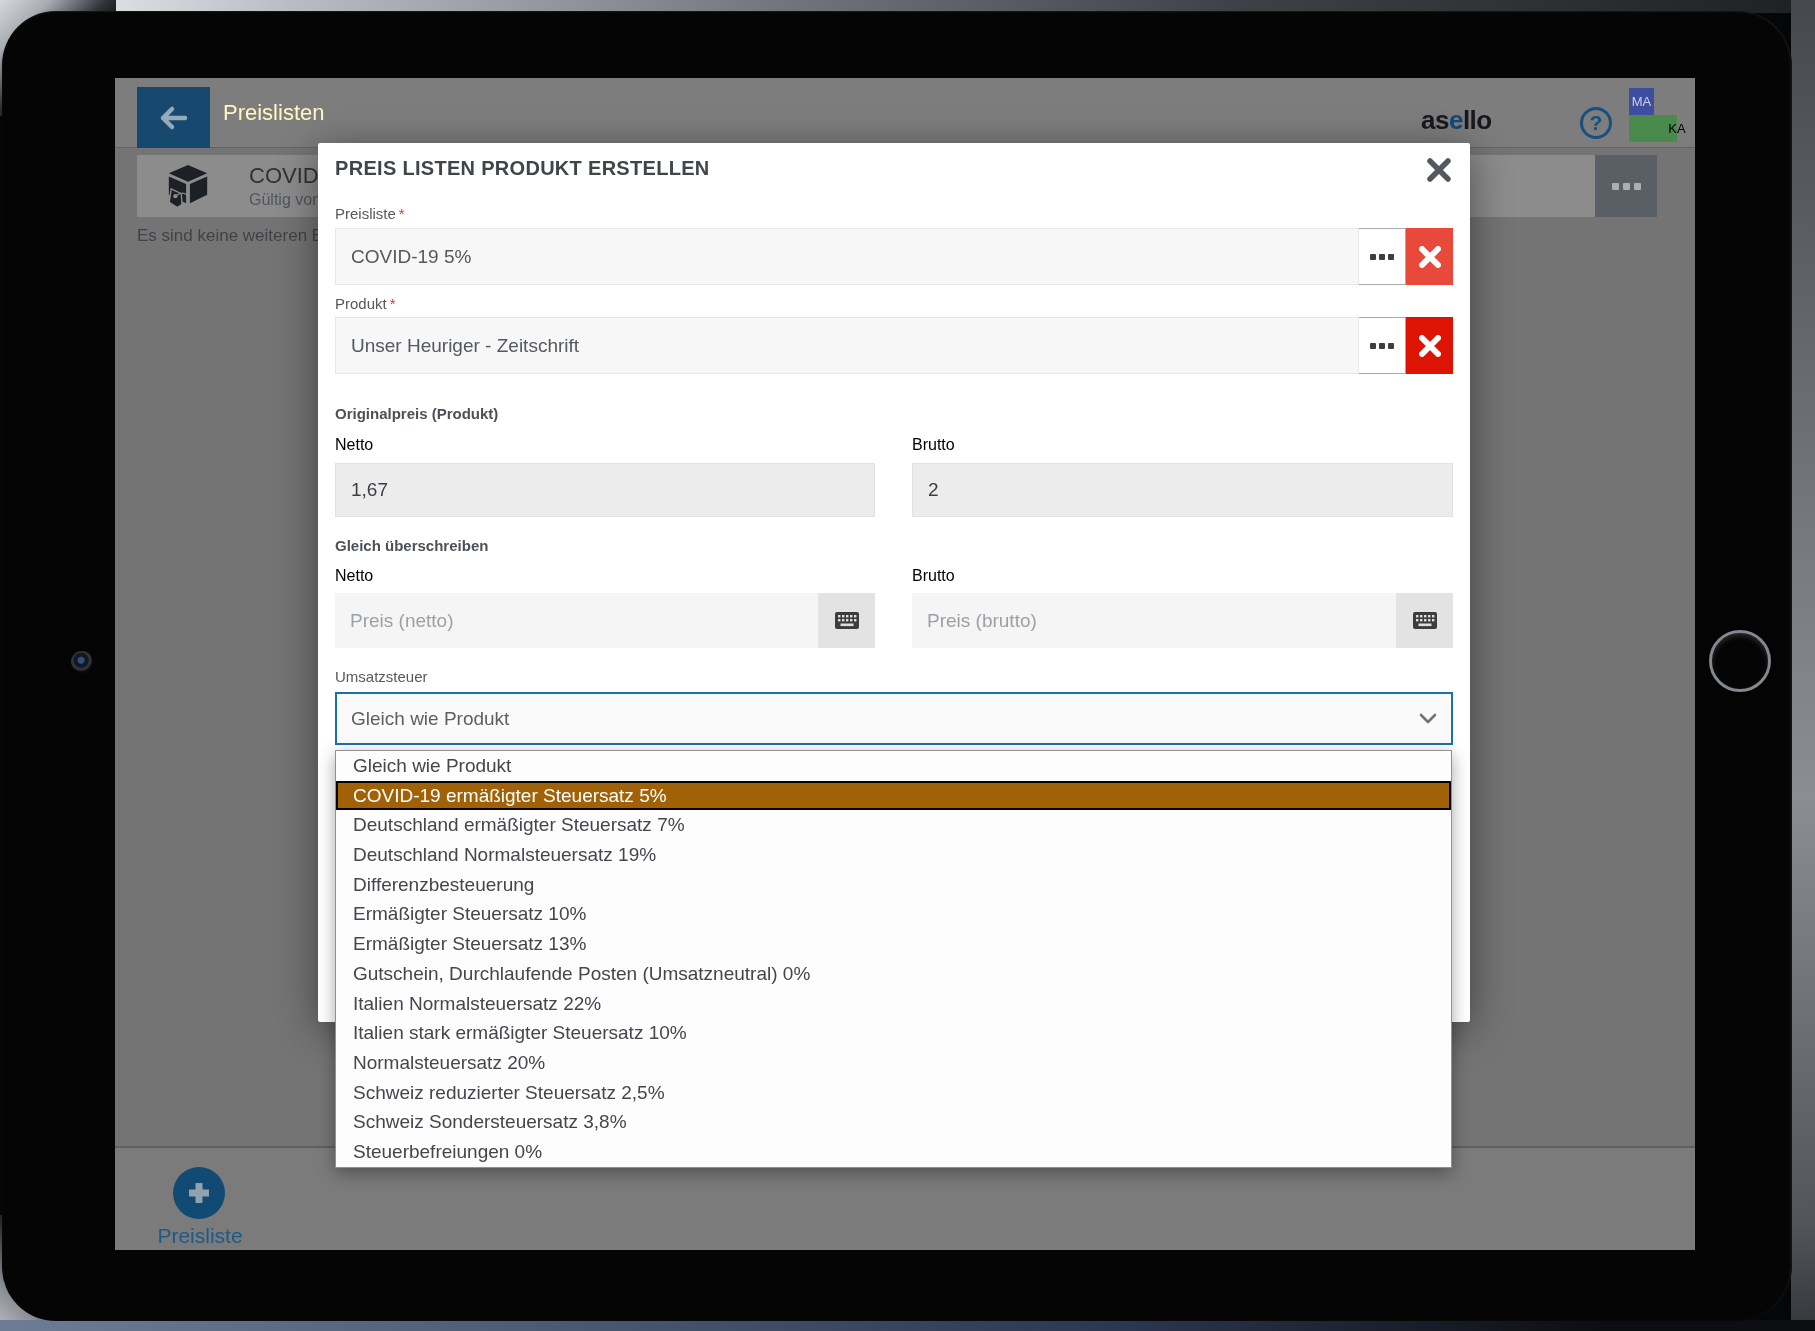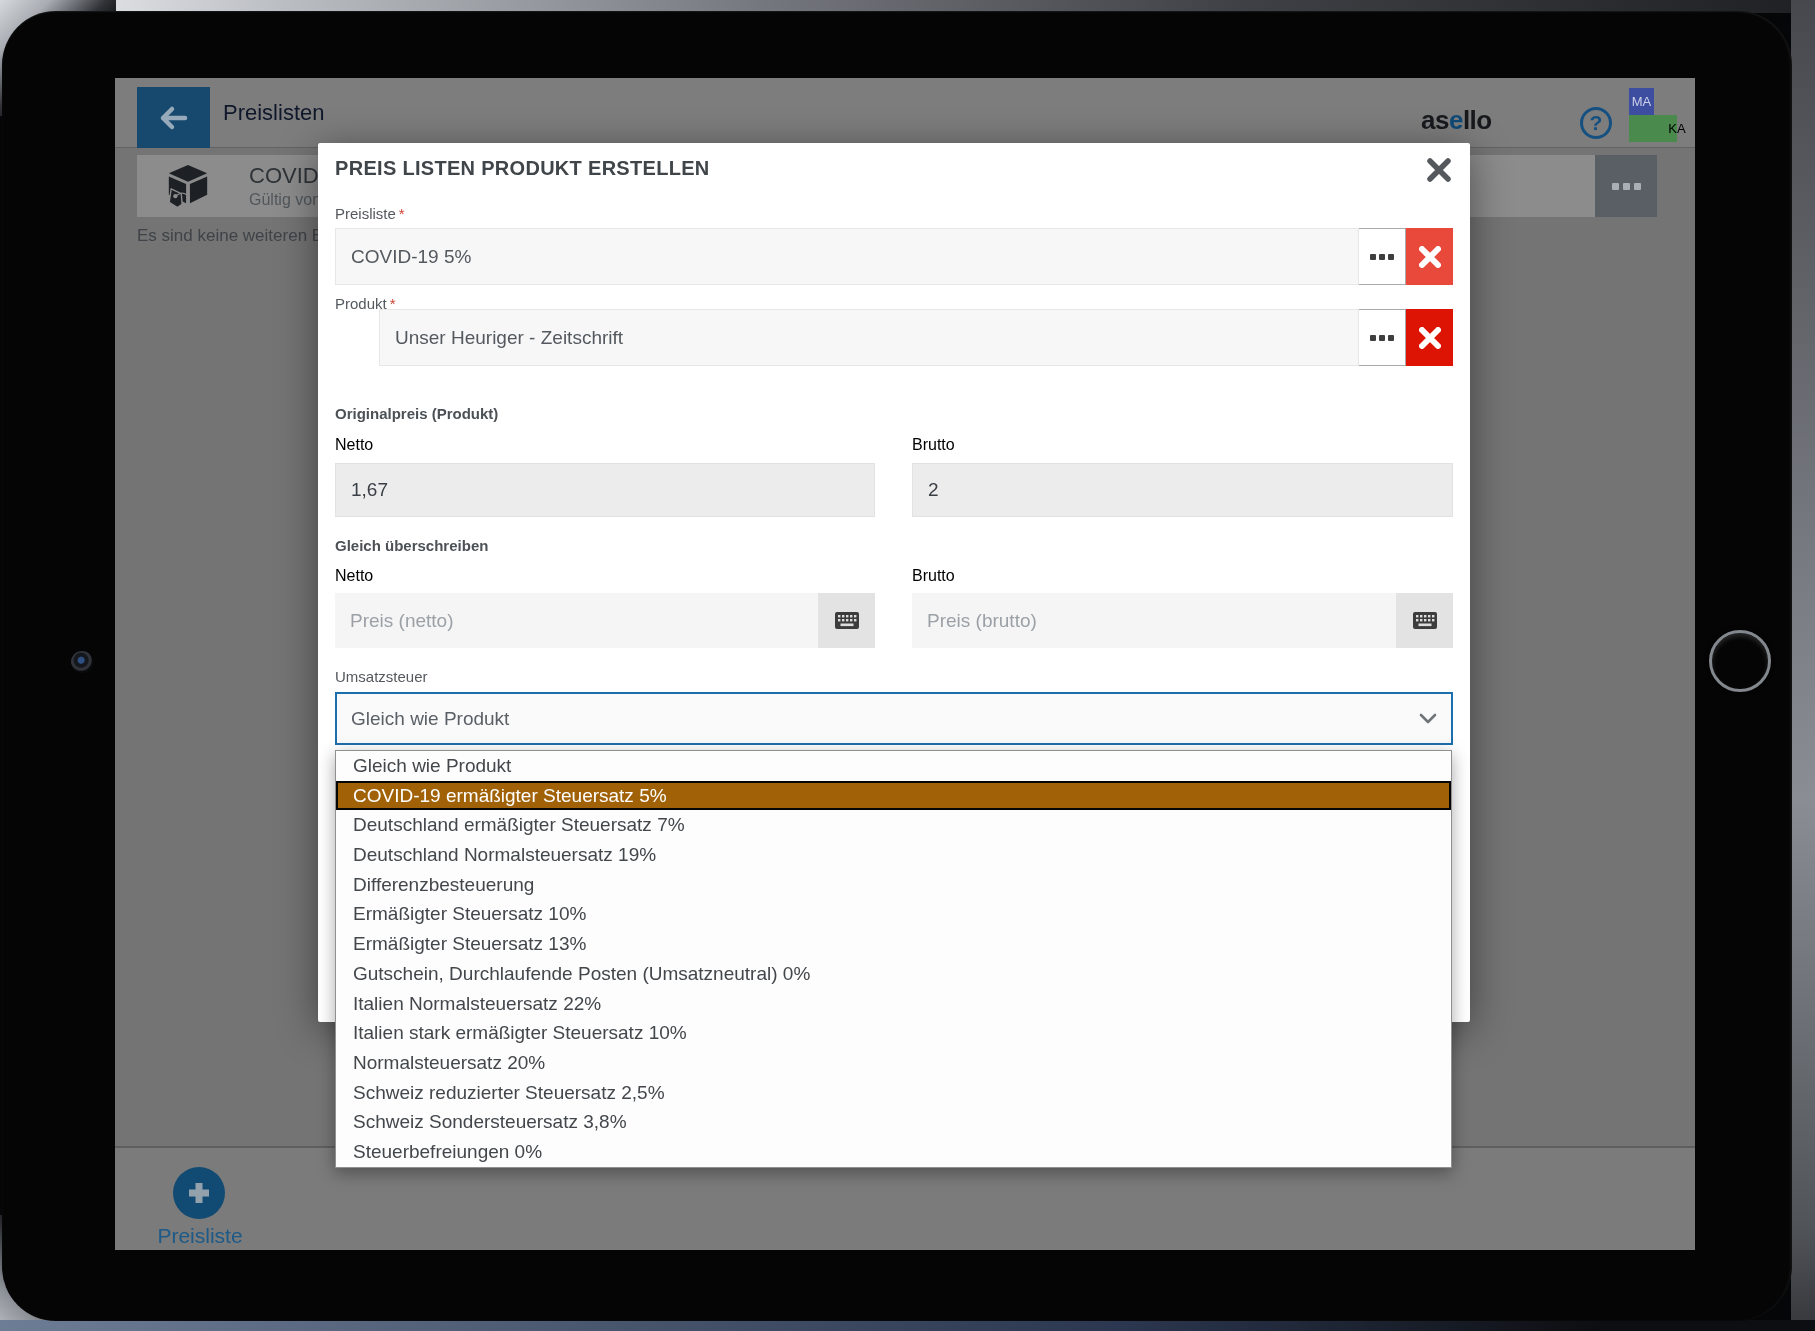--- a/index.html
+++ b/index.html
@@ -27,21 +27,21 @@
     border:3px solid #83878e; background:#050506;
     box-shadow:inset 0 3px 5px rgba(255,255,255,.14), 0 0 4px rgba(0,0,0,.8); }
 
   
   .screen { position:absolute; left:115px; top:78px; width:1580px; height:1172px;
     background:#747474; overflow:hidden; }
   .app-header { position:absolute; left:0; top:0; right:0; height:70px; background:#7d7d7d;
     border-bottom:1px solid #636363; }
   .back-button { position:absolute; left:22px; top:9px; width:73px; height:61px; background:#17496f;
     display:flex; align-items:center; justify-content:center; }
-  .app-title { position:absolute; left:108px; top:22px; font-size:22px; color:#0f172a; }
+  .app-title { position:absolute; left:108px; top:22px; font-size:22px; color:#fef9c3; }
   .logo { position:absolute; left:1306px; top:27px; font-size:26px; font-weight:bold;
     letter-spacing:-0.5px; color:#17191c; }
   .logo .accent { color:#114a77; }
   .help-badge { position:absolute; left:1465px; top:29px; width:32px; height:32px; border-radius:50%;
     border:3px solid #155081; color:#155081; font-size:21px; font-weight:bold;
     display:flex; align-items:center; justify-content:center; }
   .badge { position:absolute; left:1514px; width:25px; height:27px; font-size:13px;
     display:flex; align-items:center; justify-content:center; }
   .badge-ma { top:10px; background:#3d4da0; color:#ccd1e9; }
   .badge-ka { top:37px; background:#4a8a4c; color:#000000;padding-left:48px; }
@@ -204,21 +204,21 @@
             <svg width="22" height="22" viewBox="0 0 22 22">
               <path d="M3 3 L19 19 M19 3 L3 19" stroke="#ffffff" stroke-width="6" stroke-linecap="round"></path>
             </svg>
           </span>
         </div>
       </div>
 
       <div class="f-label" style="top:152px;">
         <span>Produkt</span><span class="asterisk">*</span>
       </div>
-      <div class="field-row" style="top:166px;margin-left:44px;">
+      <div class="field-row" style="top:174px;">
         <input class="ro-input" readonly="" value="Unser Heuriger - Zeitschrift" style="">
         <div class="btn-more">
           <i></i>
             <i></i>
             <i></i>
         </div>
         <div class="btn-x red2">
           <span style="display:flex;">
             <svg width="22" height="22" viewBox="0 0 22 22">
               <path d="M3 3 L19 19 M19 3 L3 19" stroke="#ffffff" stroke-width="6" stroke-linecap="round"></path>

